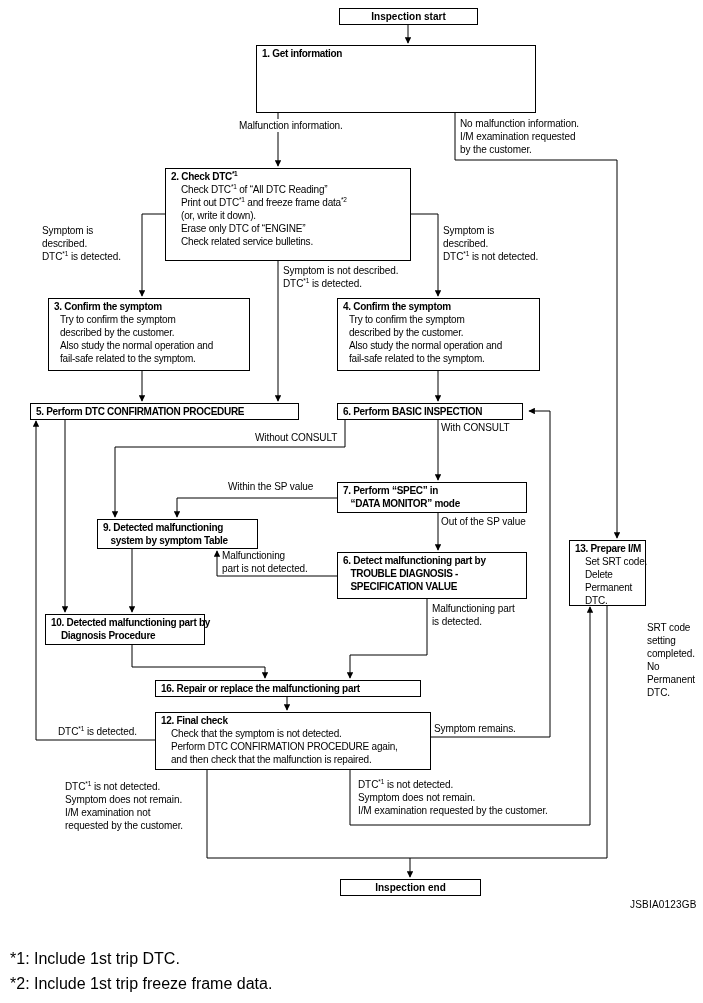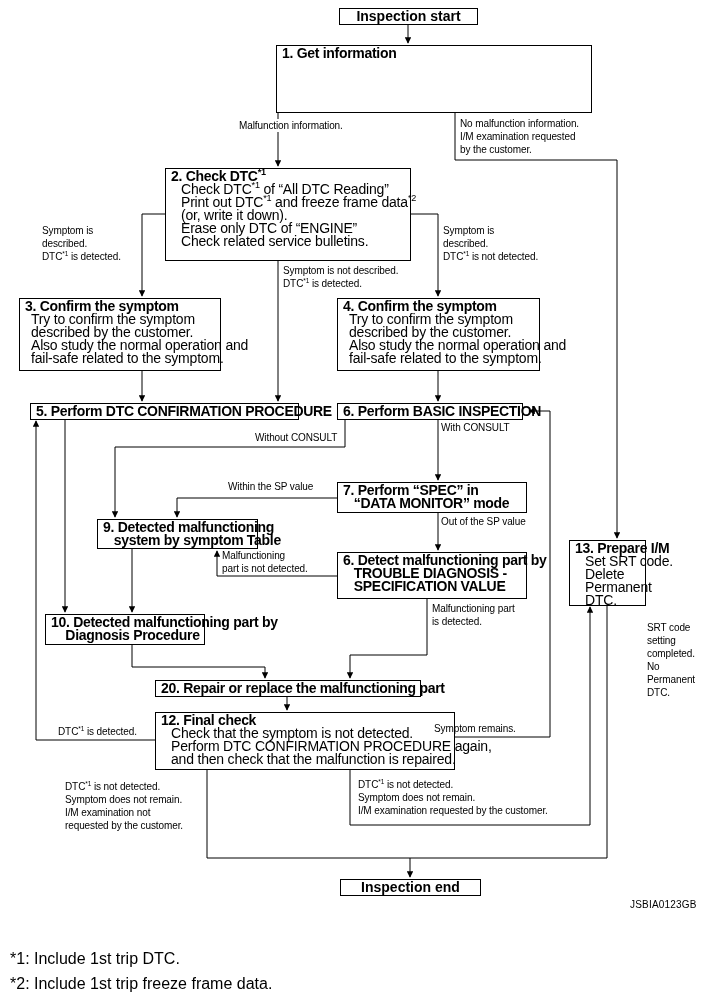--- a/index.html
+++ b/index.html
@@ -1,20 +1,20 @@
 <!DOCTYPE html>
 <html><head>
 <meta charset="utf-8">
 <style>
   *{margin:0;padding:0;box-sizing:border-box}
   html,body{background:#fff;color:#000;font-family:"Liberation Sans",sans-serif}
   .canvas{position:relative;width:703px;height:1003px;background:#fff;overflow:hidden}
   .wires{position:absolute;left:0;top:0;z-index:1}
   .node{position:absolute;border:1px solid #000;background:#fff;z-index:2;
-        font-size:14px;line-height:13px;padding:1px 5px}
+        font-size:10px;line-height:13px;padding:1px 5px}
   .node div{white-space:pre}
   .title{font-weight:bold;letter-spacing:-0.3px}
   .body{letter-spacing:-0.2px;padding-left:10px}
   .body.flush{padding-left:0}
   .term{display:flex;align-items:center;justify-content:center;font-weight:bold;padding:0}
   .lbl{position:absolute;z-index:3;font-size:10px;line-height:13px;white-space:pre;letter-spacing:-0.1px}
   .lbl div{white-space:pre}
   .bg{background:#fff;padding:0 2px}
   sup{font-size:0.65em;line-height:0}
   .figure-code{position:absolute;z-index:2;font-size:10px;letter-spacing:0.2px}
@@ -57,30 +57,30 @@
       <path d="M607,606 V858"></path>
       <path d="M207,858 H607"></path>
       <path marker-end="url(#arw)" d="M410,858 V877"></path>
     </g>
   </svg>
 
   <div class="node term" style="left:339px;top:8px;width:139px;height:17px">Inspection start</div>
 
   <div class="node term" style="left:340px;top:879px;width:141px;height:17px">Inspection end</div>
 
-  <div class="node" style="left:276px;top:45px;width:316px;height:68px">
+  <div class="node" style="left:256px;top:45px;width:280px;height:68px">
     <div class="title">1. Get information</div>
   </div>
 
   <div class="node" style="left:165px;top:168px;width:246px;height:93px">
     <div class="title">2. Check DTC<sup>*1</sup></div>
     <div class="body"><div>Check DTC<sup>*1</sup> of “All DTC Reading”</div><div>Print out DTC<sup>*1</sup> and freeze frame data<sup>*2</sup></div><div>(or, write it down).</div><div>Erase only DTC of “ENGINE”</div><div>Check related service bulletins.</div></div>
   </div>
 
-  <div class="node" style="left:19px;top:298px;width:202px;height:73px">
+  <div class="node" style="left:48px;top:298px;width:202px;height:73px">
     <div class="title">3. Confirm the symptom</div>
     <div class="body" style="padding-left:6px"><div>Try to confirm the symptom</div><div>described by the customer.</div><div>Also study the normal operation and</div><div>fail-safe related to the symptom.</div></div>
   </div>
 
   <div class="node" style="left:337px;top:298px;width:203px;height:73px">
     <div class="title">4. Confirm the symptom</div>
     <div class="body" style="padding-left:6px"><div>Try to confirm the symptom</div><div>described by the customer.</div><div>Also study the normal operation and</div><div>fail-safe related to the symptom.</div></div>
   </div>
 
   <div class="node" style="left:30px;top:403px;width:269px;height:17px">
@@ -106,24 +106,24 @@
   <div class="node" style="left:569px;top:540px;width:77px;height:66px">
     <div class="title">13. Prepare I/M</div>
     <div class="body"><div>Set SRT code.</div><div>Delete</div><div>Permanent</div><div>DTC.</div></div>
   </div>
 
   <div class="node" style="left:45px;top:614px;width:160px;height:31px">
     <div class="title"><div>10. Detected malfunctioning part by</div><div>    Diagnosis Procedure</div></div>
   </div>
 
   <div class="node" style="left:155px;top:680px;width:266px;height:17px">
-    <div class="title">20. Repair or replace the malfunctioning part</div>
+    <div class="title">16. Repair or replace the malfunctioning part</div>
   </div>
 
-  <div class="node" style="left:155px;top:712px;width:300px;height:58px">
+  <div class="node" style="left:155px;top:712px;width:276px;height:58px">
     <div class="title">12. Final check</div>
     <div class="body"><div>Check that the symptom is not detected.</div><div>Perform DTC CONFIRMATION PROCEDURE again,</div><div>and then check that the malfunction is repaired.</div></div>
   </div>
 
   <div class="lbl bg" style="left:237px;top:119px">Malfunction information.</div>
 
   <div class="lbl" style="left:460px;top:117px"><div>No malfunction information.</div><div>I/M examination requested</div><div>by the customer.</div></div>
 
   <div class="lbl" style="left:42px;top:224px"><div>Symptom is</div><div>described.</div><div>DTC<sup>*1</sup> is detected.</div></div>
 

